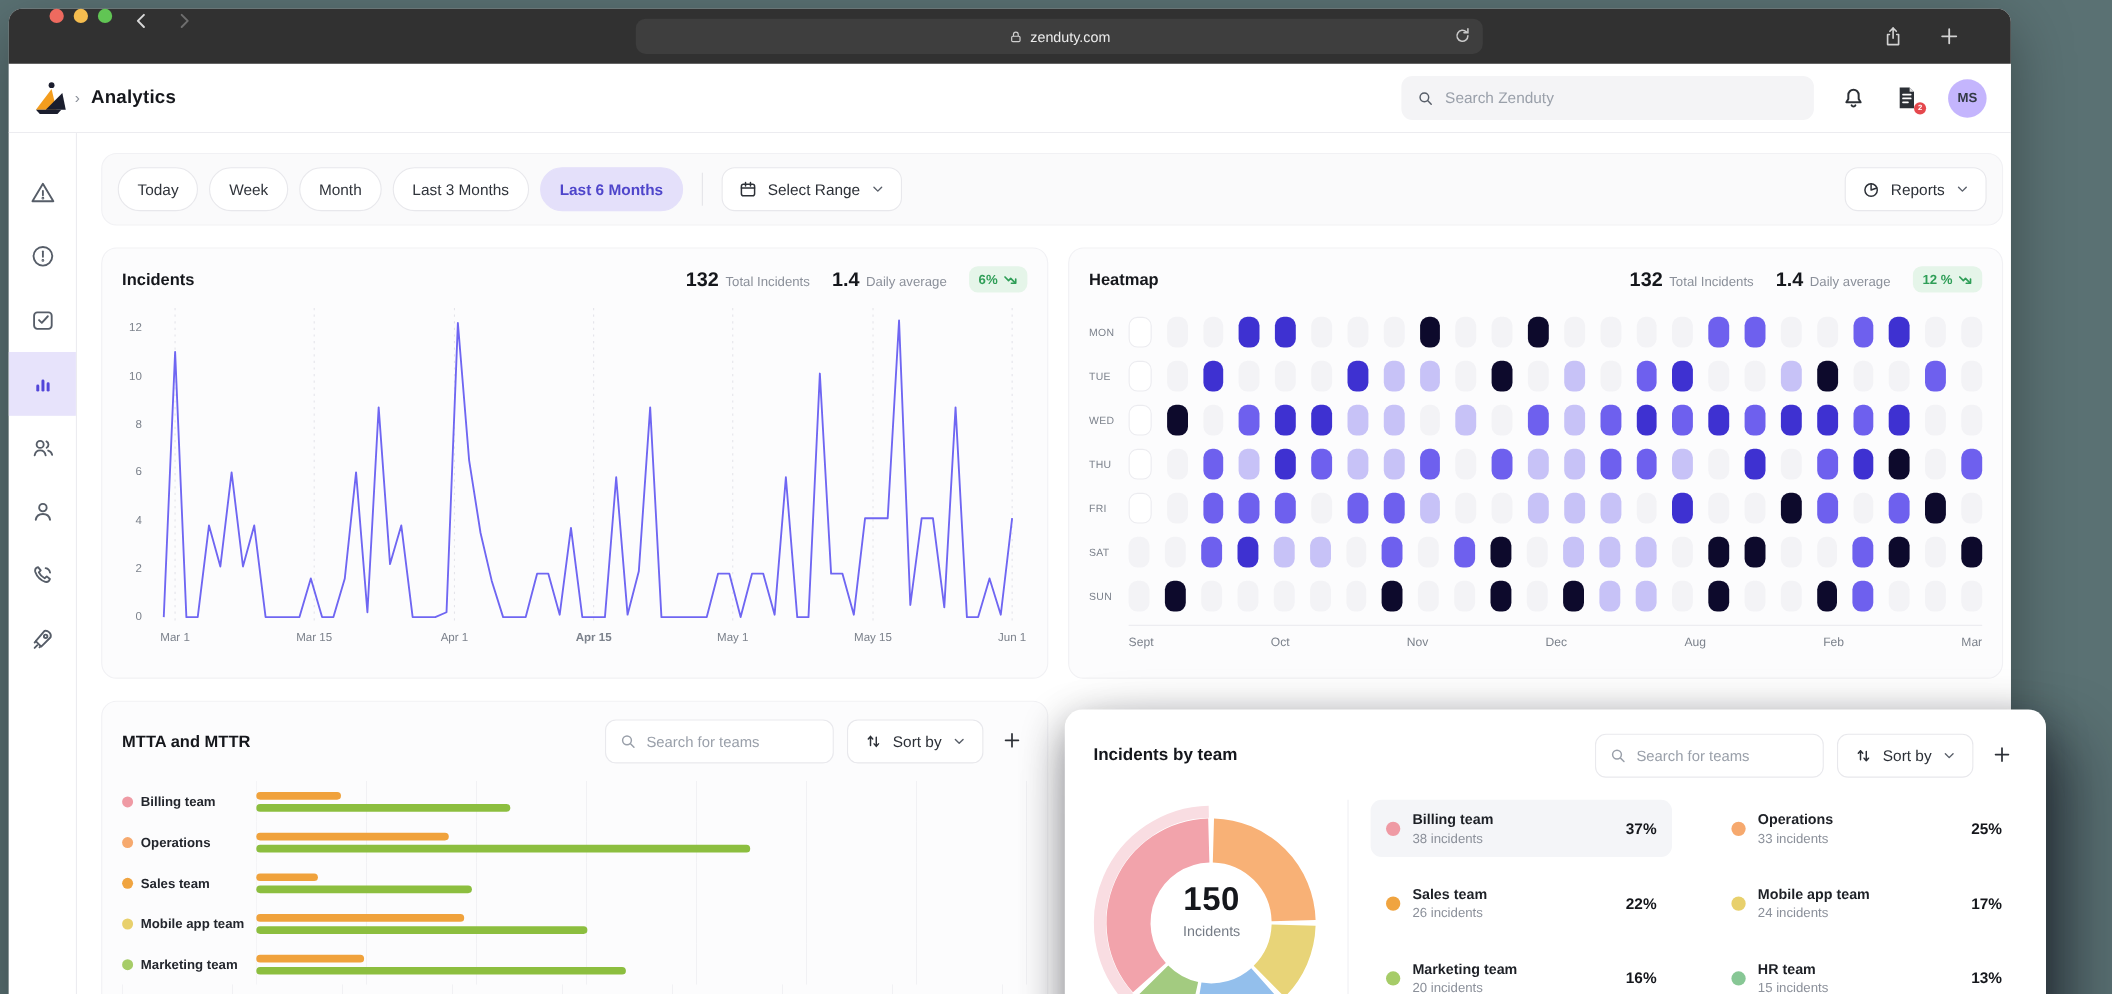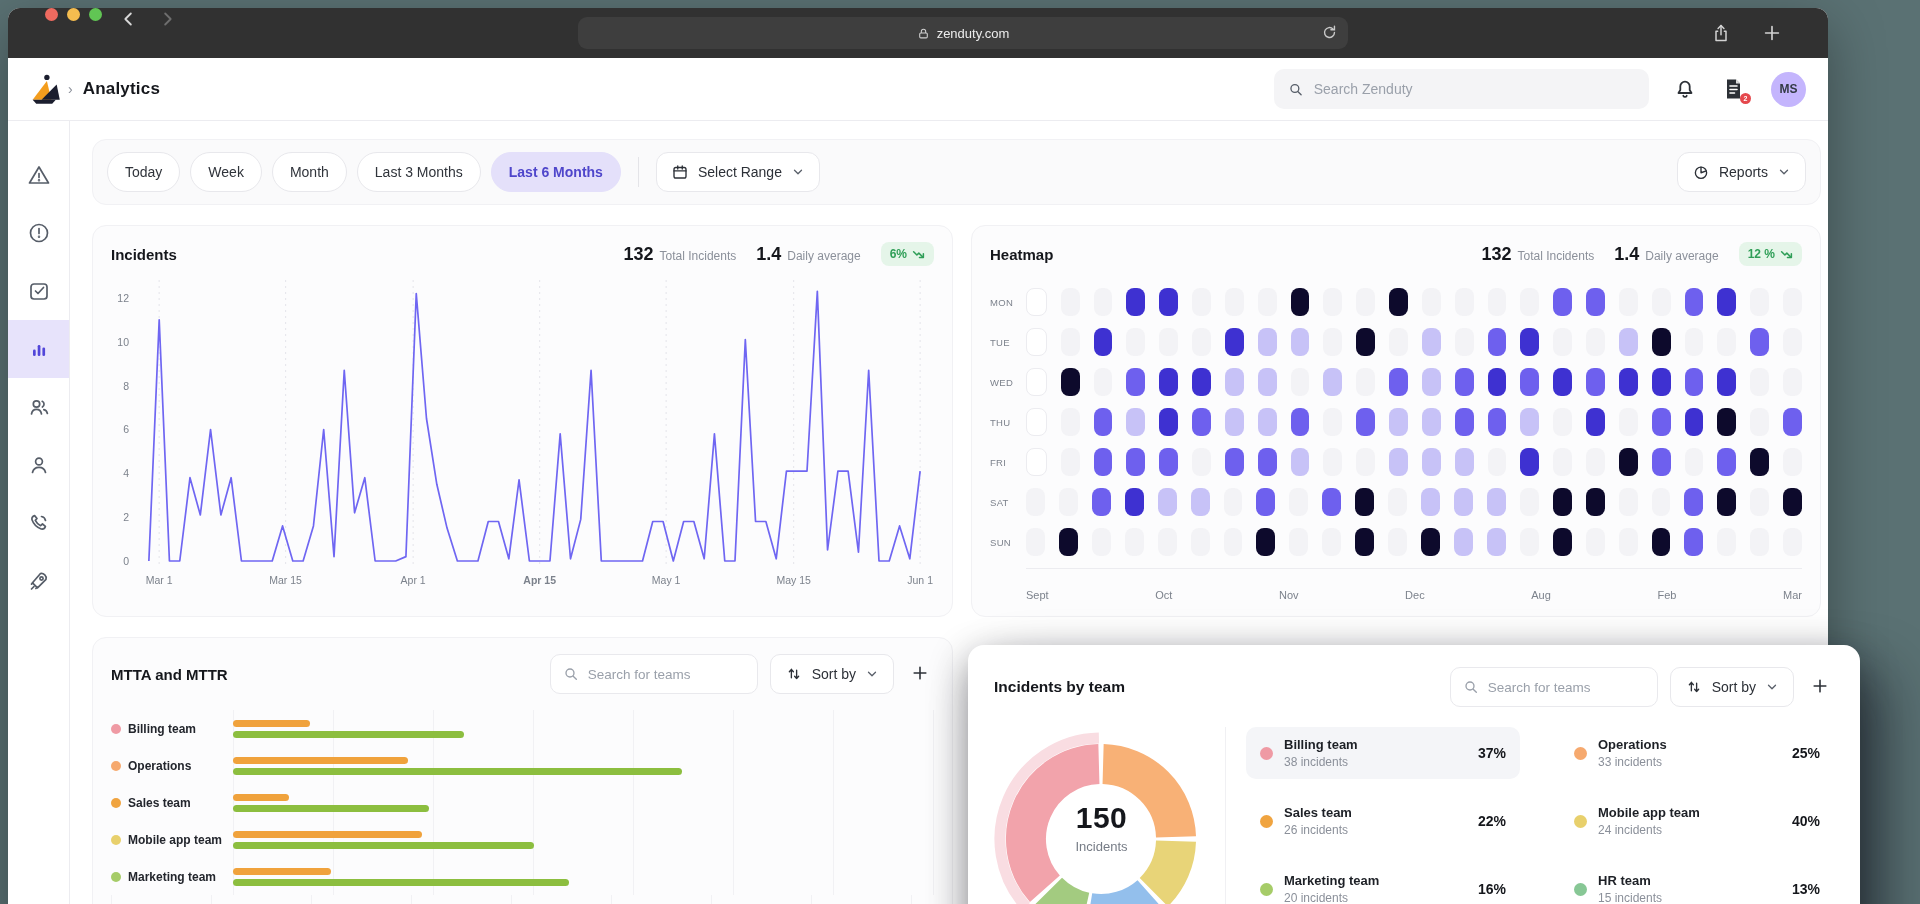--- a/index.html
+++ b/index.html
@@ -73,21 +73,21 @@
   .xlabels{position:absolute;left:30px;right:6px;bottom:0;height:16px}
   .xlabels span{position:absolute;transform:translateX(-50%);font-size:10.5px;color:#7c828c;white-space:nowrap}
   
   .panel-heatmap{width:850px;height:392px}
   .hm{margin-top:22px}
   .hm-row{display:flex;align-items:center;height:28px;margin-bottom:12px}
   .hm-day{width:36px;font-size:9.5px;color:#7c828c;letter-spacing:.3px}
   .hm-cells{flex:1;display:flex;gap:14px}
   .hm-cell{flex:1;height:28px;border-radius:8px}
   .hm-cell.white{background:#fff;border:1px solid #ececf0}
-  .hm-axis{border-top:1px solid #ececf0;margin-left:36px;margin-top:2px;padding-top:20px;
+  .hm-axis{border-top:1px solid #ececf0;margin-left:36px;margin-top:2px;padding-top:9px;
            display:flex;justify-content:space-between;font-size:11px;color:#7c828c}
   
   .panel-mtta{width:861px;height:330px;margin-top:20px}
   .search-box{width:208px;height:40px;border:1px solid #e9e9ed;border-radius:10px;background:#fff;
               display:flex;align-items:center;gap:9px;padding:0 12px;color:#9aa0aa}
   .search-box input{border:none;outline:none;background:transparent;font-size:13.5px;width:100%;color:#3a3f47;font-family:inherit}
   .search-box input::placeholder{color:#9aa0aa}
   .search-box svg{width:16px;height:16px;flex:none}
   .plus-btn{background:none;border:none;color:#2c3037;cursor:pointer;padding:0 4px}
   .plus-btn svg{width:20px;height:20px}
@@ -735,21 +735,21 @@
               <span class="leg-sub" style="display:block">26 incidents</span>
             </span>
             <span class="leg-pct">22%</span>
           </div>
           <div class="leg-item">
             <span class="dot" style="width:13px;height:13px;background:#e8d06c"></span>
             <span class="leg-text">
               <span class="leg-name" style="display:block">Mobile app team</span>
               <span class="leg-sub" style="display:block">24 incidents</span>
             </span>
-            <span class="leg-pct">40%</span>
+            <span class="leg-pct">17%</span>
           </div>
           <div class="leg-item">
             <span class="dot" style="width:13px;height:13px;background:#a6cc68"></span>
             <span class="leg-text">
               <span class="leg-name" style="display:block">Marketing team</span>
               <span class="leg-sub" style="display:block">20 incidents</span>
             </span>
             <span class="leg-pct">16%</span>
           </div>
           <div class="leg-item">

